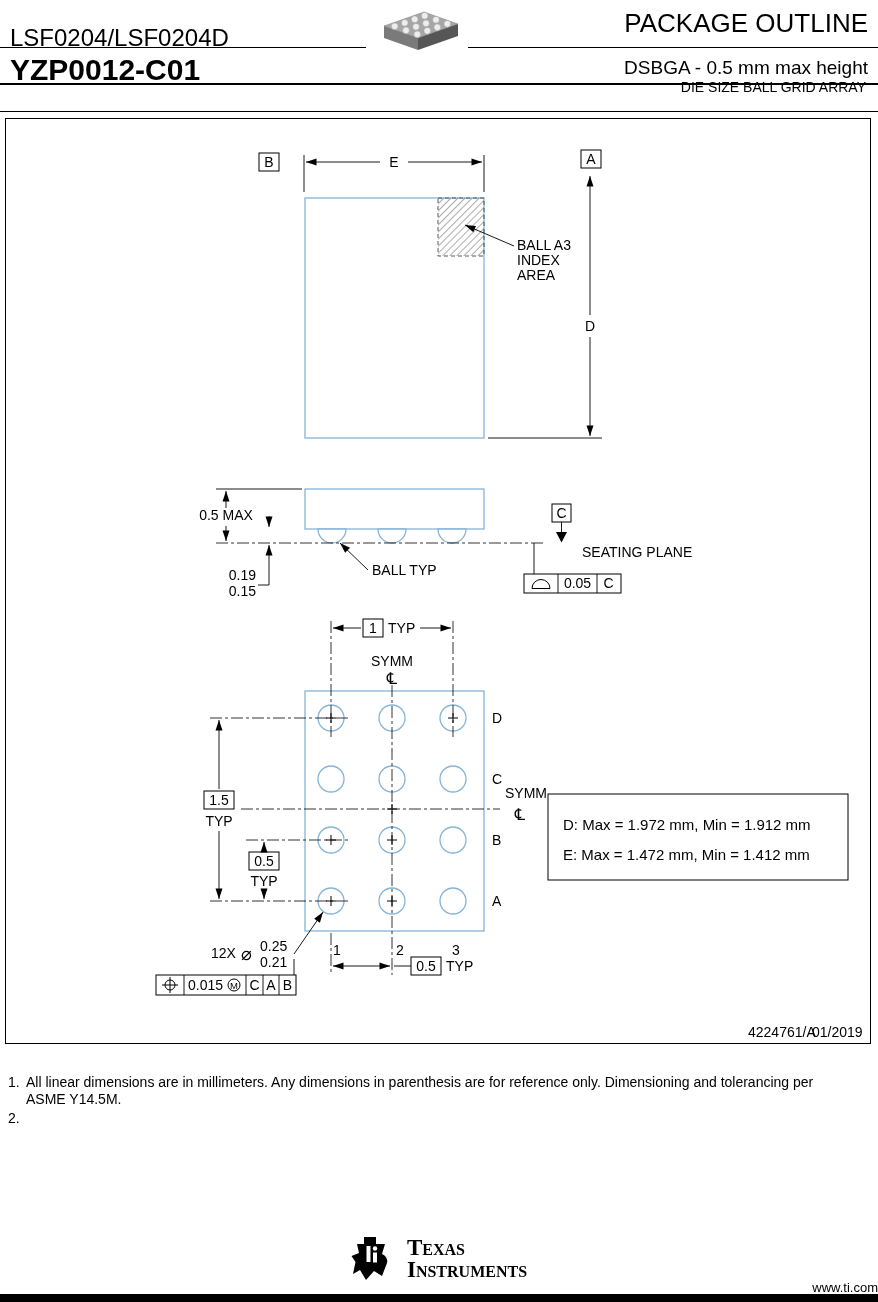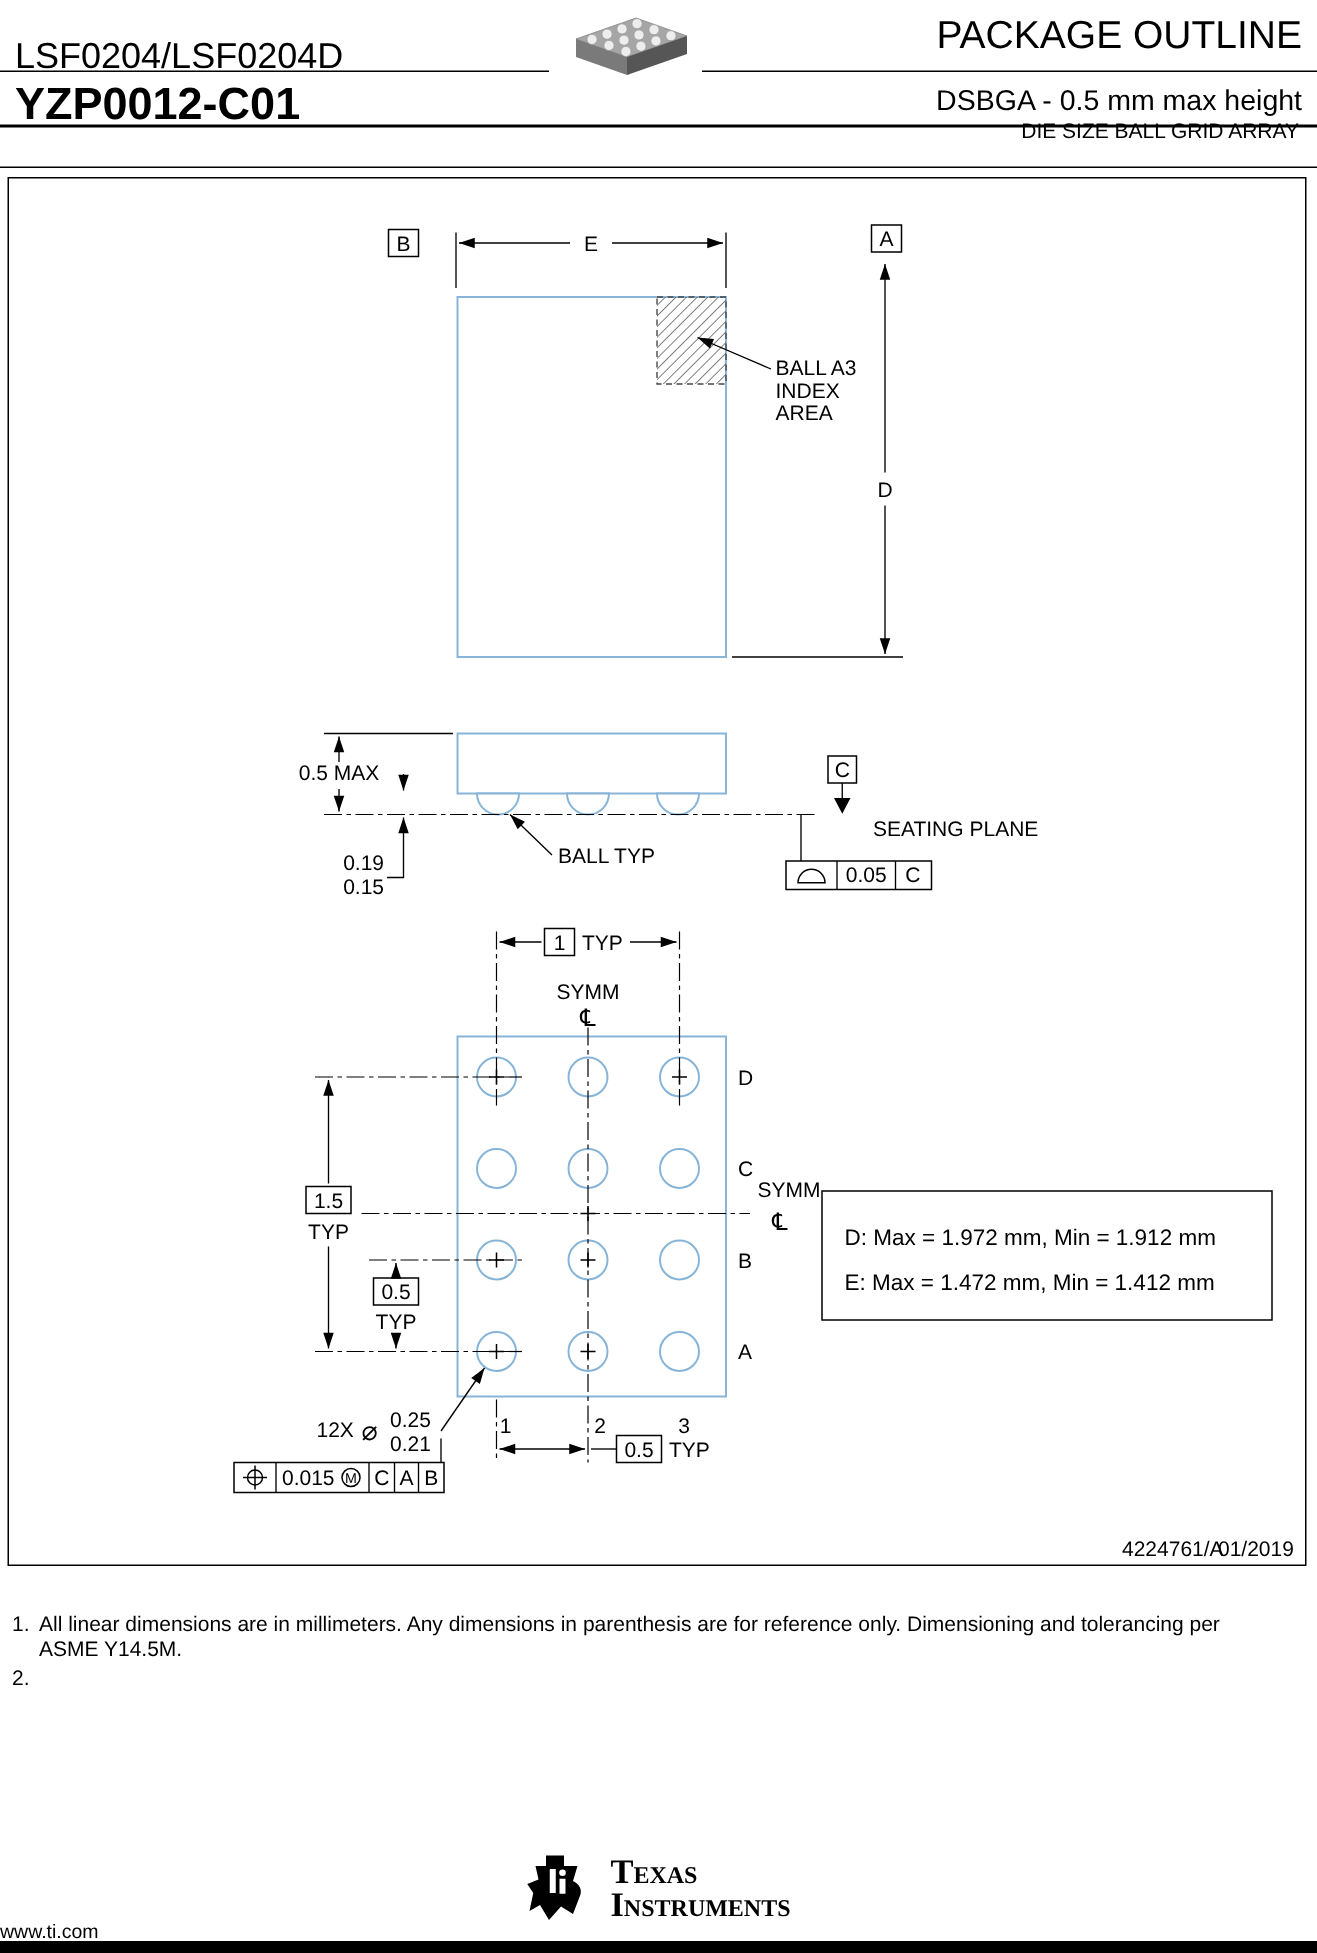--- a/index.html
+++ b/index.html
@@ -25,21 +25,21 @@
   .dim{stroke:#000;stroke-width:0.9;fill:none}
   .cl{stroke:#000;stroke-width:0.8;fill:none;stroke-dasharray:12 3 3 3}
   .dash{stroke:#444;stroke-width:0.9;fill:url(#hatch);stroke-dasharray:4 3}
   .box{fill:#fff;stroke:#000;stroke-width:1}
   #notes{left:8px;top:1056px;width:840px;font-size:14px;line-height:17px}
   #notes .note-list{margin-top:18px}
   .note-item{display:flex;margin-top:2px}
   .note-num{width:18px;flex:none}
   #footer{position:absolute;left:0;top:1236px;width:878px;display:flex;justify-content:center;align-items:center;gap:18px}
   .brand-text{font-family:"Liberation Serif","DejaVu Serif",serif;font-weight:bold;font-variant:small-caps;font-size:23px;line-height:22px}
-  #url{position:absolute;left:0;top:1280px;width:878px;text-align:left;font-size:13px}
+  #url{position:absolute;left:0;top:1280px;width:878px;text-align:right;font-size:13px}
   #bottom-bar{position:absolute;left:0;top:1294px;width:878px;height:8px;background:#000}
 </style>
 </head>
 <body>
 
 <div class="abs" id="device">LSF0204/LSF0204D</div>
 <div class="abs" id="pkgcode">YZP0012-C01</div>
 <div class="abs" id="title">PACKAGE OUTLINE</div>
 <div class="abs" id="subtitle">DSBGA - 0.5 mm max height</div>
 

